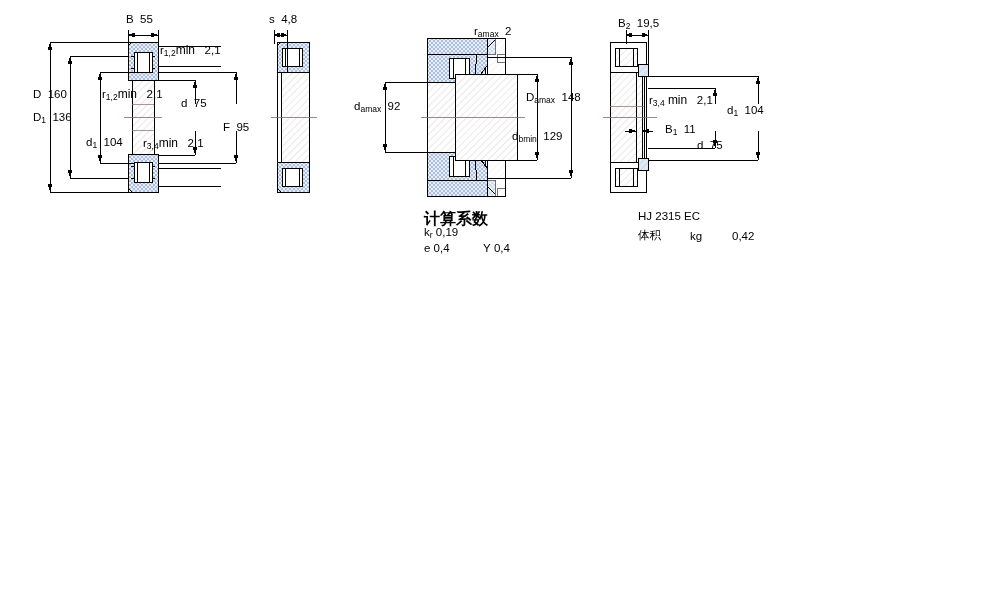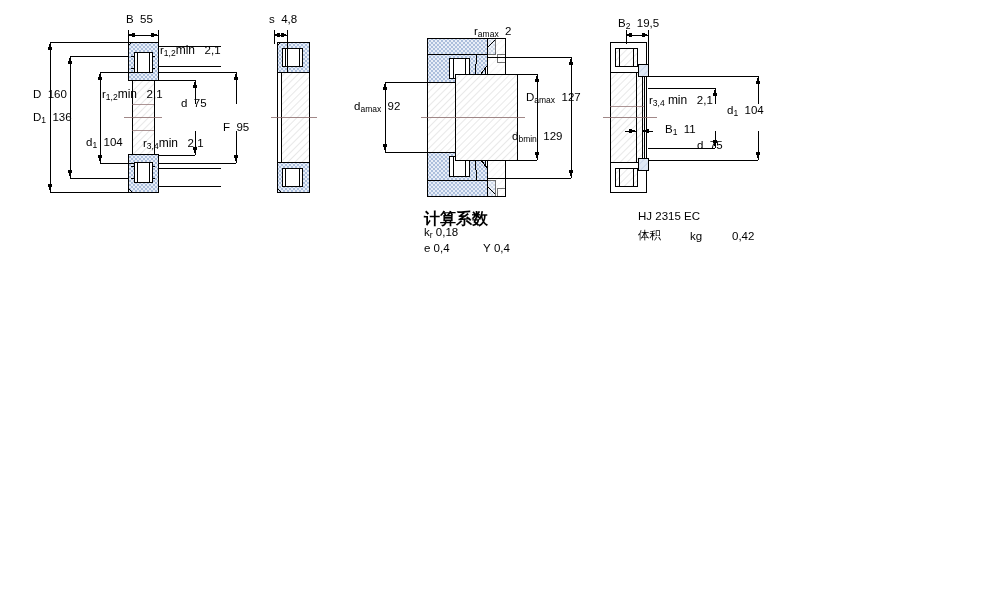--- a/index.html
+++ b/index.html
@@ -295,26 +295,26 @@
 <div class="lbl" style="left:449px;top:26px;">
   <span>r</span><sub>amax</sub>&nbsp;&nbsp;<span>2</span>
 </div>
 <div class="lbl" style="left:329px;top:101px;">
   <span>d</span><sub>amax</sub>&nbsp;&nbsp;<span>92</span>
 </div>
 <div class="lbl" style="left:487px;top:131px;">
   <span>d</span><sub>bmin</sub>&nbsp;&nbsp;<span>129</span>
 </div>
 <div class="lbl" style="left:501px;top:92px;">
-  <span>D</span><sub>amax</sub>&nbsp;&nbsp;<span>127</span>
+  <span>D</span><sub>amax</sub>&nbsp;&nbsp;<span>148</span>
 </div>
 
 <div class="lbl cn bold" style="left:399px;top:211px;font-size:16px;">计算系数</div>
 <div class="lbl" style="left:399px;top:227px;">
-  <span>k</span><sub>r</sub>&nbsp;<span>0,18</span>
+  <span>k</span><sub>r</sub>&nbsp;<span>0,19</span>
 </div>
 <div class="lbl" style="left:399px;top:243px;">
   <span>e</span>&nbsp;<span>0,4</span>
 </div>
 <div class="lbl" style="left:458px;top:243px;">
   <span>Y</span>&nbsp;<span>0,4</span>
 </div>
 
 <div class="lbl" style="left:593px;top:18px;">
   <span>B</span><sub>2</sub>&nbsp;&nbsp;<span>19,5</span>

